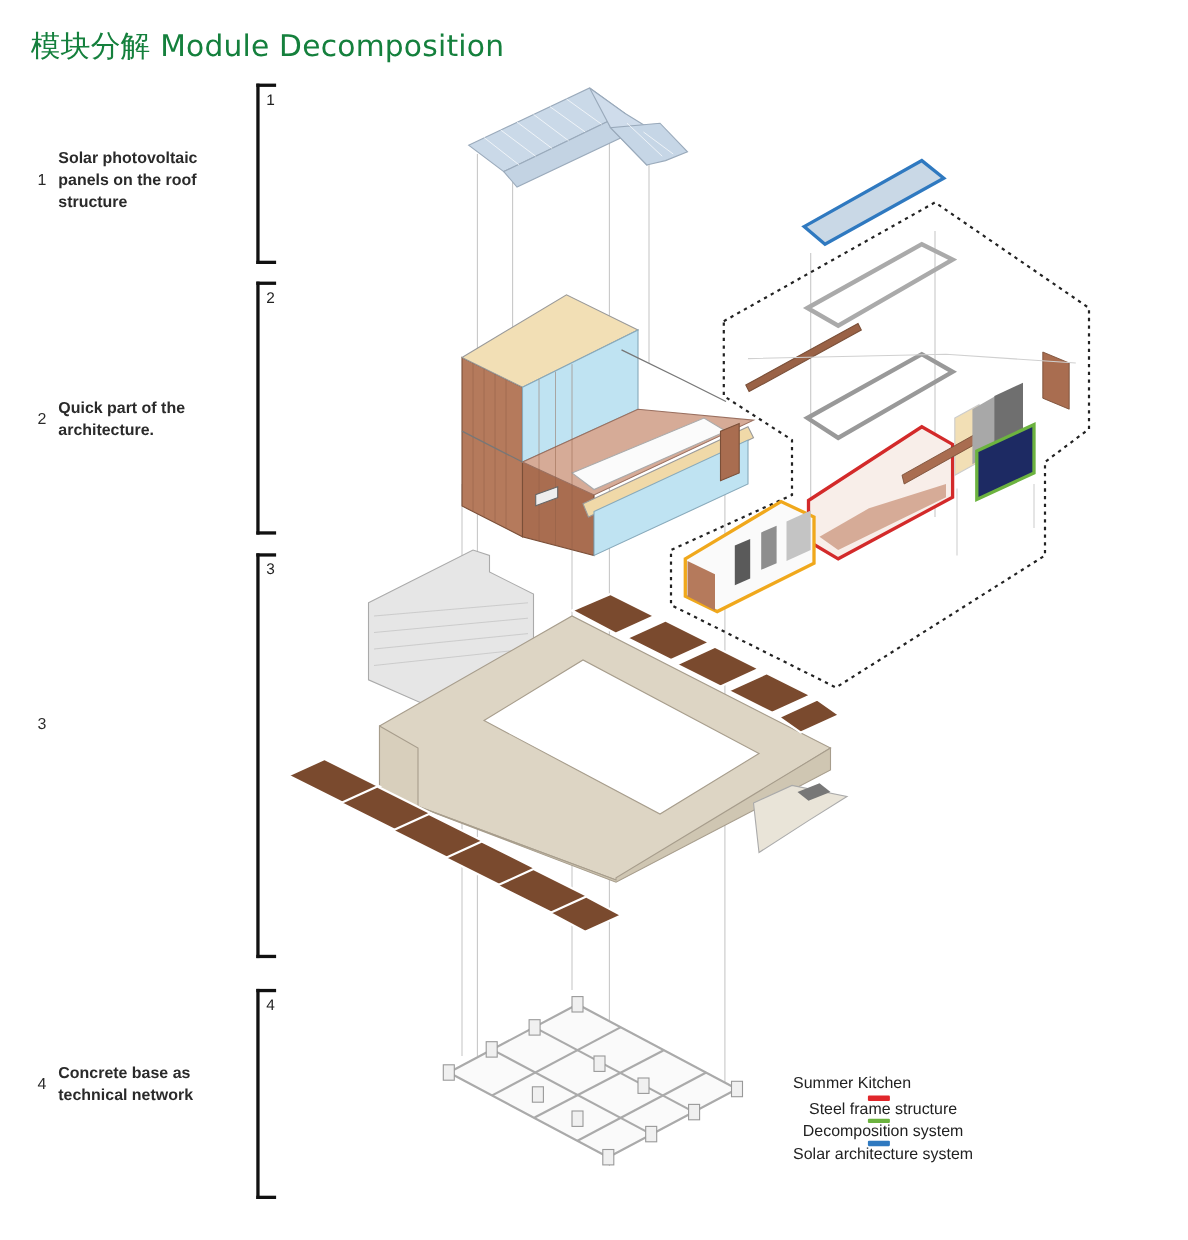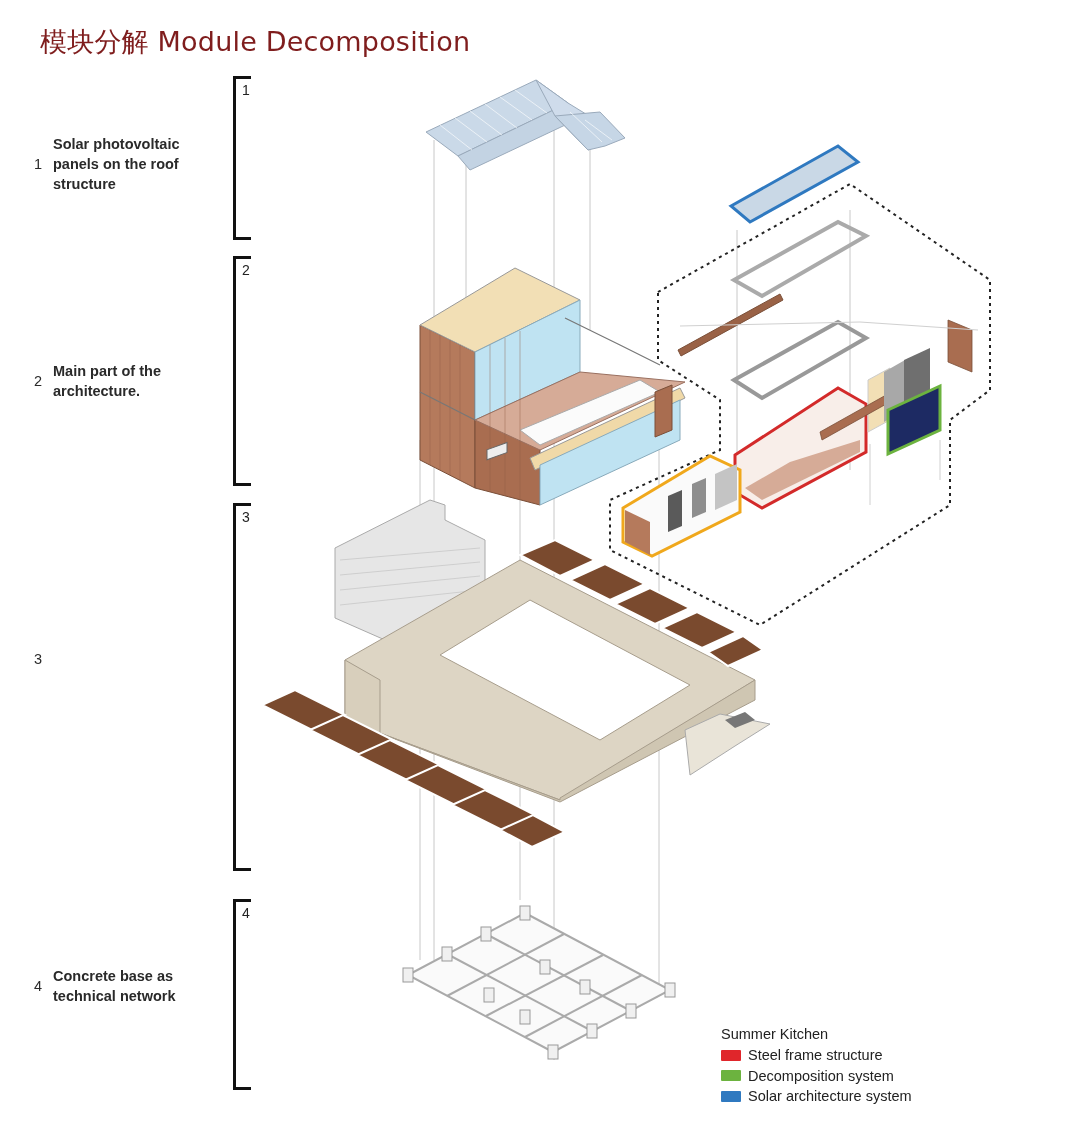--- a/index.html
+++ b/index.html
@@ -1,45 +1,45 @@
 <!DOCTYPE html>
 <html><head>
 <meta charset="utf-8">
 <style>
   html, body { margin:0; padding:0; background:#ffffff; }
   body { width:1080px; height:1127px; position:relative; overflow:hidden;
          font-family:"Liberation Sans", "DejaVu Sans", sans-serif; color:#222; }
-  .title { position:absolute; left:40px; top:24px; font-size:27px; color:#7f1d1d;
+  .title { position:absolute; left:28px; top:24px; font-size:27px; color:#15803d;
            font-family:"DejaVu Sans", "Liberation Sans", sans-serif; letter-spacing:0.2px; }
   .module-label { position:absolute; left:34px; font-size:14.5px; line-height:20px; color:#2a2a2a; }
   .module-label .num { position:absolute; left:0; top:0; width:14px; }
   .module-label .text { margin-left:19px; display:block; white-space:pre-line;font-weight:bold; }
   .bracket { position:absolute; left:233px; width:18px; border-left:3px solid #111;
              border-top:3px solid #111; border-bottom:3px solid #111; box-sizing:border-box; }
   .bracket .bnum { position:absolute; left:6px; top:3px; font-size:14px; color:#222; }
-  .legend { position:absolute; left:721px; top:1026px; font-size:14.5px; color:#222; }
+  .legend { position:absolute; left:721px; top:977px; font-size:14.5px; color:#222; }
   .legend .legend-title { display:block; margin-bottom:3px; }
-  .legend .row { display:flex; align-items:center; height:20.5px; }
+  .legend .row { display:flex; align-items:center; height:20.5px;flex-direction:column; }
   .legend .sw { width:20px; height:11px; margin-right:7px; border-radius:1px; }
   svg.diagram { position:absolute; left:0; top:0; }
 </style>
 </head>
 <body>
 
 <div class="title">模块分解 Module Decomposition</div>
 
 <div class="module-label" style="top:134px;">
   <span class="num" style="top:20px;">1</span>
   <span class="text">Solar photovoltaic
 panels on the roof
 structure</span>
 </div>
 <div class="module-label" style="top:361px;">
   <span class="num" style="top:10px;">2</span>
-  <span class="text">Main part of the
+  <span class="text">Quick part of the
 architecture.</span>
 </div>
 <div class="module-label" style="top:629px;">
   <span class="num" style="top:20px;">3</span>
 </div>
 <div class="module-label" style="top:966px;">
   <span class="num" style="top:10px;">4</span>
   <span class="text">Concrete base as
 technical network</span>
 </div>

